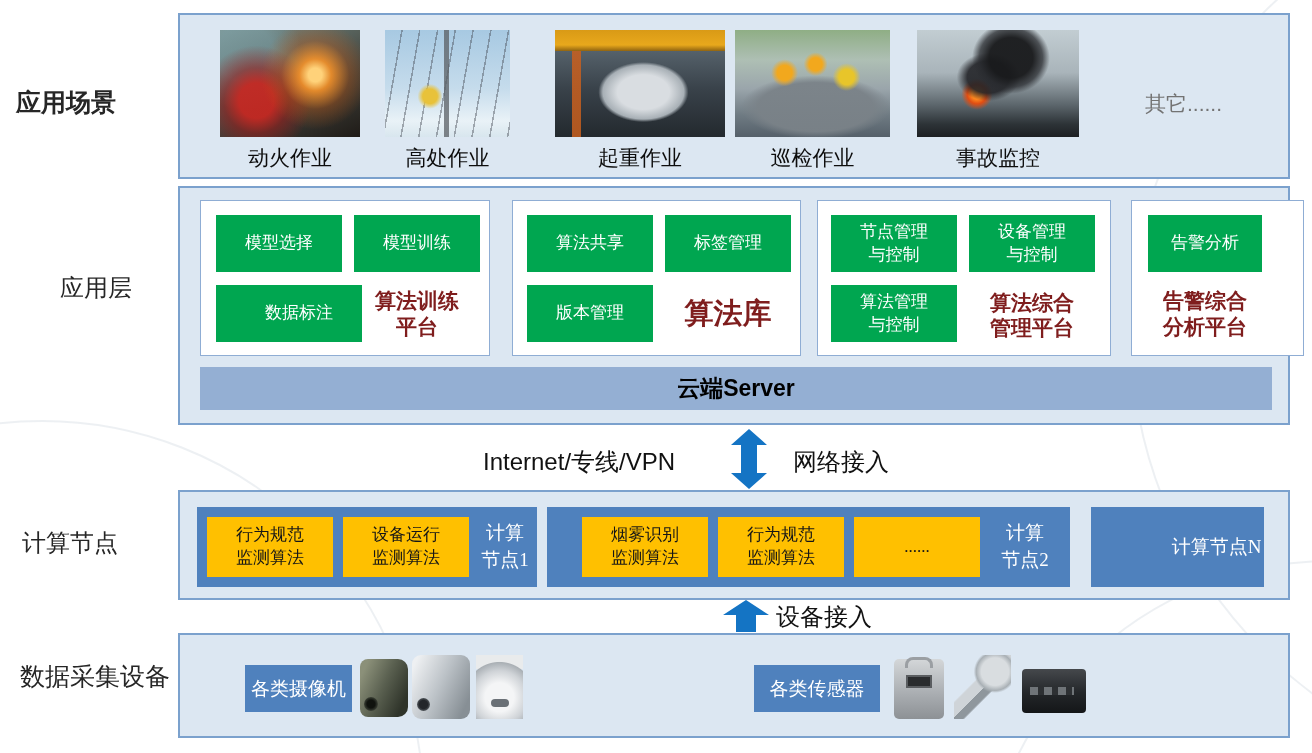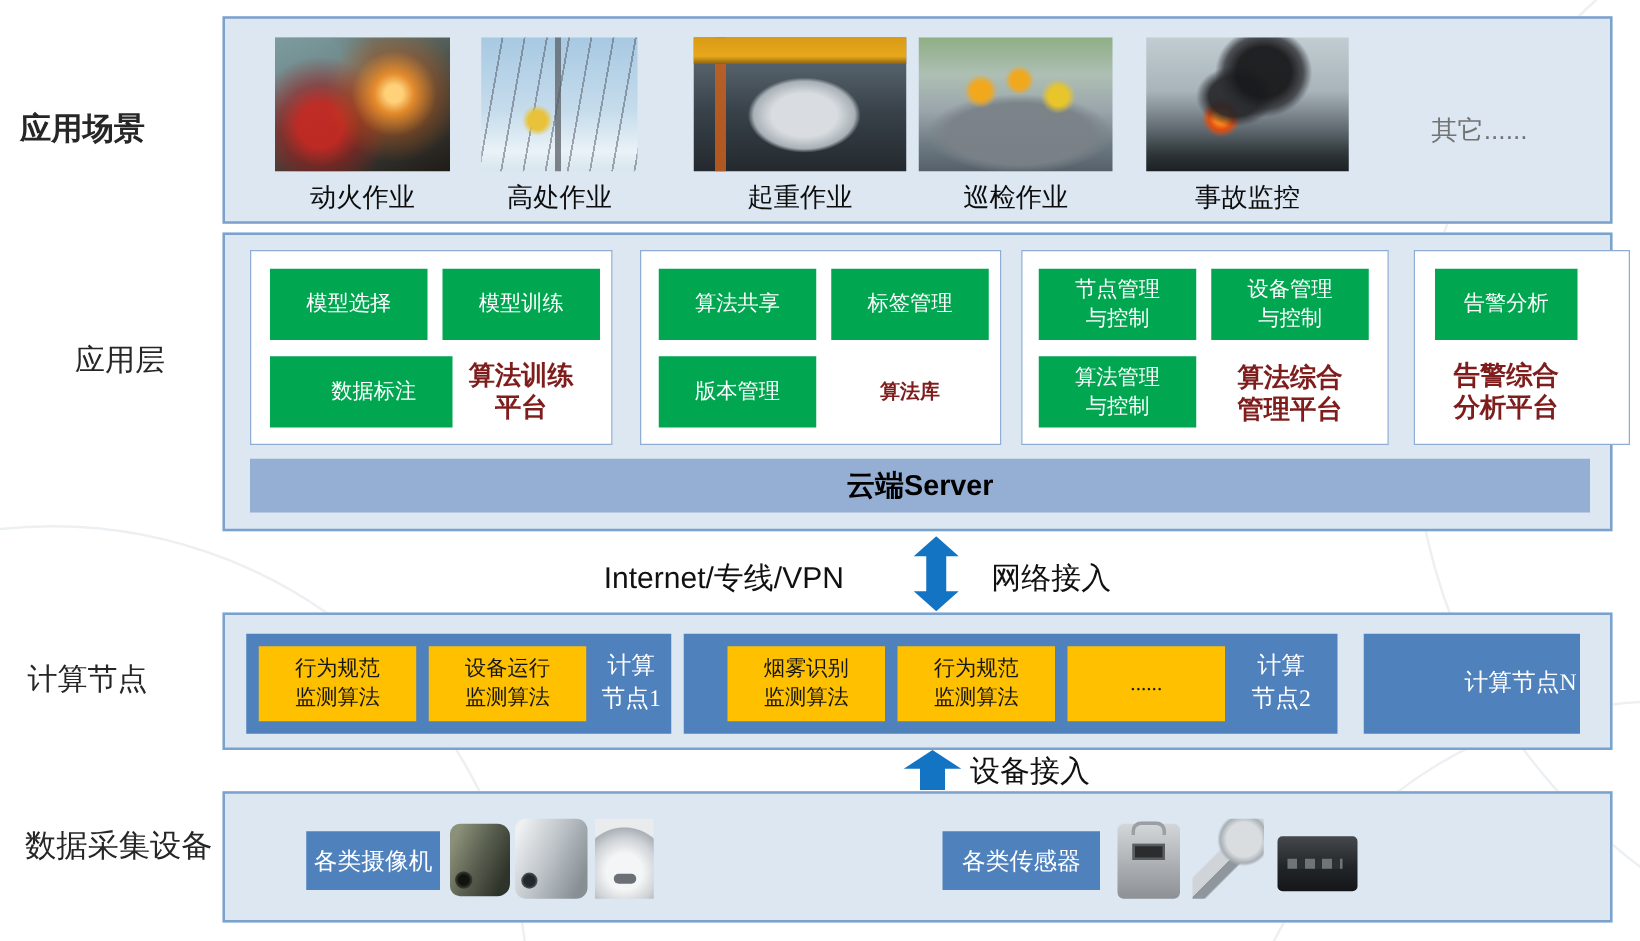--- a/index.html
+++ b/index.html
@@ -130,21 +130,21 @@
       <div class="mod" style="left:153px;top:14px;width:126px;height:57px;">模型训练</div>
       <div class="mod" style="left:15px;top:84px;width:126px;height:57px;padding-left:20px;">数据标注</div>
       <div class="ptitle" style="left:153px;top:84px;width:126px;height:57px;">算法训练
 平台</div>
     </div>
 
     <div class="panel" style="left:332px;width:289px;">
       <div class="mod" style="left:14px;top:14px;width:126px;height:57px;">算法共享</div>
       <div class="mod" style="left:152px;top:14px;width:126px;height:57px;">标签管理</div>
       <div class="mod" style="left:14px;top:84px;width:126px;height:57px;">版本管理</div>
-      <div class="ptitle" style="left:152px;top:84px;width:126px;height:57px;font-size:16px;">算法库</div>
+      <div class="ptitle" style="left:152px;top:84px;width:126px;height:57px;font-size:29px;">算法库</div>
     </div>
 
     <div class="panel" style="left:637px;width:294px;">
       <div class="mod" style="left:13px;top:14px;width:126px;height:57px;">节点管理
 与控制</div>
       <div class="mod" style="left:151px;top:14px;width:126px;height:57px;">设备管理
 与控制</div>
       <div class="mod" style="left:13px;top:84px;width:126px;height:57px;">算法管理
 与控制</div>
       <div class="ptitle" style="left:151px;top:84px;width:126px;height:60px;">算法综合

